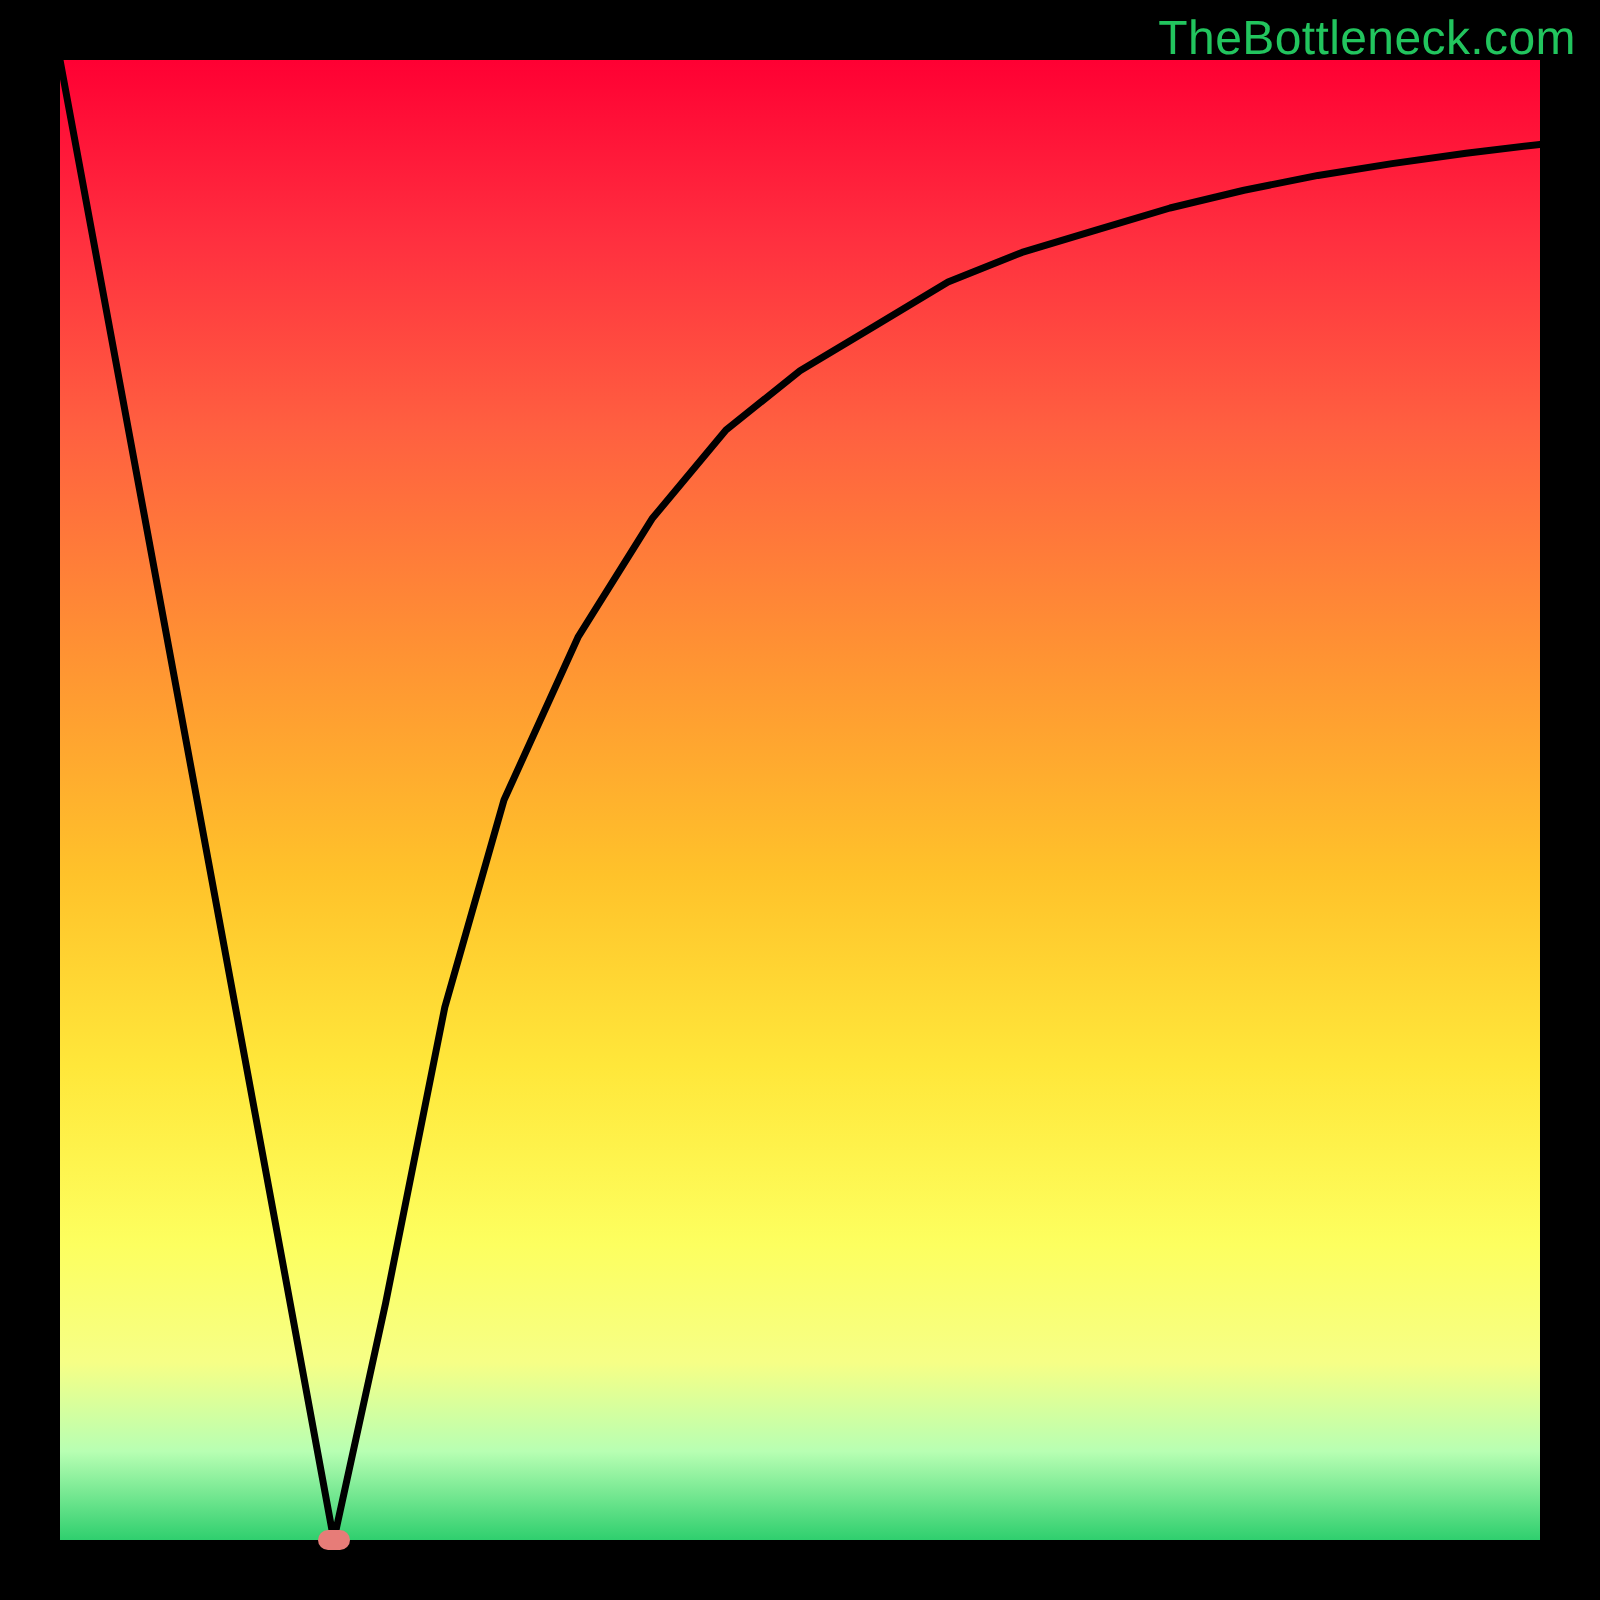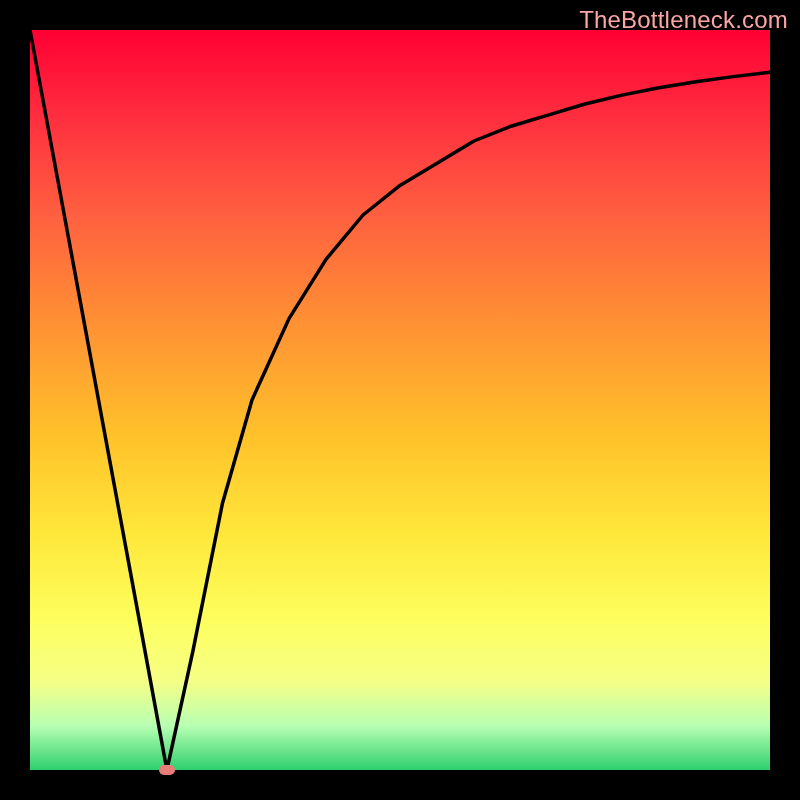--- a/index.html
+++ b/index.html
@@ -34,21 +34,21 @@
       #fdff5f 80%,
       #f6ff86 88%,
       #b8ffb3 94%,
       #2fcf6e 100%
     );
   }
   .branding {
     position: absolute;
     top: 6px;
     right: 12px;
-    color: #fca5a5;
+    color: #22c55e;
     font-size: 24px;
     font-weight: 500;
     letter-spacing: 0.2px;
   }
   svg.curve {
     position: absolute;
     left: 0;
     top: 0;
     width: 740px;
     height: 740px;

